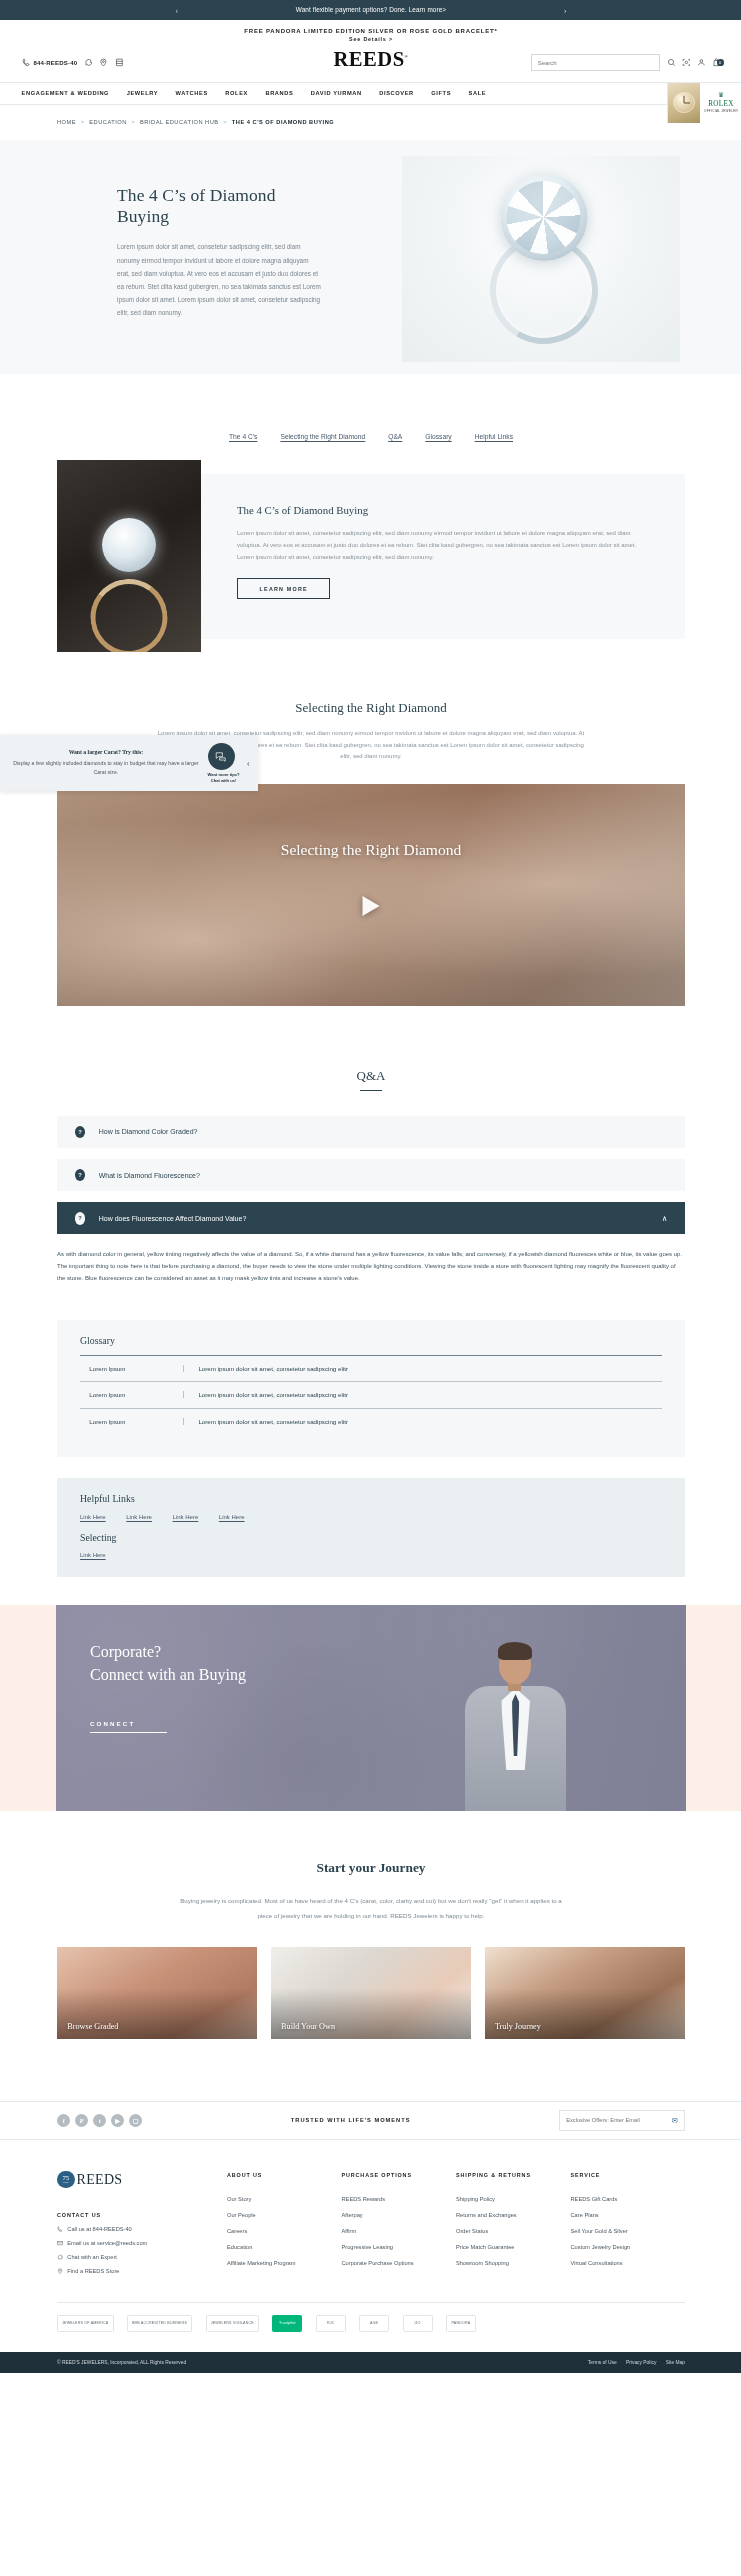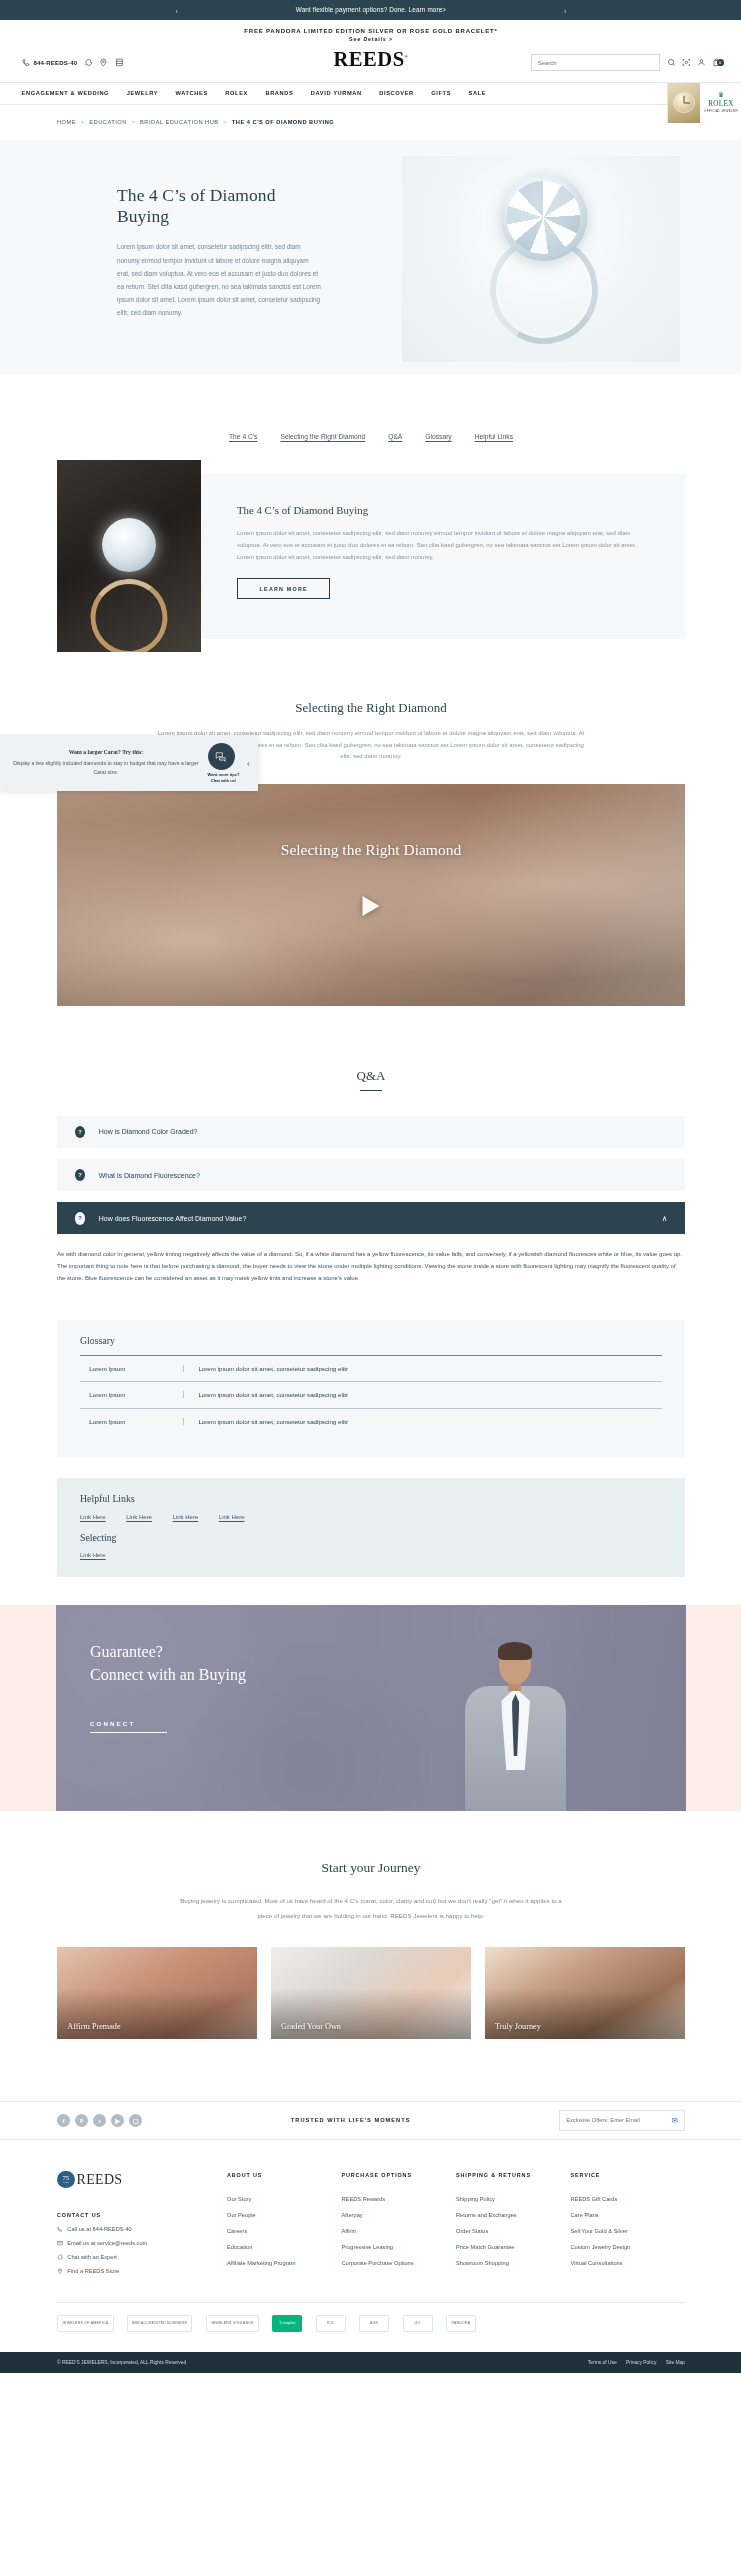--- a/index.html
+++ b/index.html
@@ -367,21 +367,21 @@
   }
   .expert .tie {
     position:absolute; left: 50%; top: 58px; transform: translateX(-50%);
     width: 7.7px; height: 62px; background: #3c4c5d;
     clip-path: polygon(50% 0,100% 14%,72% 100%,28% 100%,0 14%);
   }
 
   
   .journey { margin-top: 49px; text-align: center; }
   .journey h2 {
-    font-family: "Liberation Serif", serif; font-weight: 400;
+    font-family: "Liberation Serif", serif; font-weight: 700;
     font-size: 13.4px; color: #2c4450;
   }
   .journey p {
     margin: 18.5px auto 0; width: 392px; font-size: 6.2px; line-height: 2.3; color: #7f8a92;
   }
   .cards { margin: 24px 57px 0; display: flex; gap: 13.4px; }
   .card {
     flex: 1; height: 92px; position: relative; overflow: hidden; cursor: pointer;
   }
   .card .label {
@@ -698,36 +698,36 @@
   <div class="inner">
     <div class="expert">
       <div class="suit"></div>
       <div class="shirt"></div>
       <div class="tie"></div>
       <div class="neck"></div>
       <div class="head"></div>
       <div class="hair"></div>
     </div>
     <div class="ctext">
-      <div class="l1">Guarantee?</div>
+      <div class="l1">Corporate?</div>
       <div class="l2">Connect with an Buying</div>
       <div class="cbtn">CONNECT</div>
     </div>
   </div>
 </div>
 
 <div class="journey">
   <h2>Start your Journey</h2>
   <p>Buying jewelry is complicated. Most of us have heard of the 4 C's (carat, color, clarity and cut) but we don't really "get" it when it applies to a piece of jewelry that we are holding in our hand. REEDS Jewelers is happy to help.</p>
   <div class="cards">
     <div class="card c1">
-      <span class="label">Affirm Premade</span>
+      <span class="label">Browse Graded</span>
     </div>
     <div class="card c2">
-      <span class="label">Graded Your Own</span>
+      <span class="label">Build Your Own</span>
     </div>
     <div class="card c3">
       <span class="label">Truly Journey</span>
     </div>
   </div>
 </div>
 
 <div class="social-strip">
   <div class="socials">
     <span class="soc">f</span>

